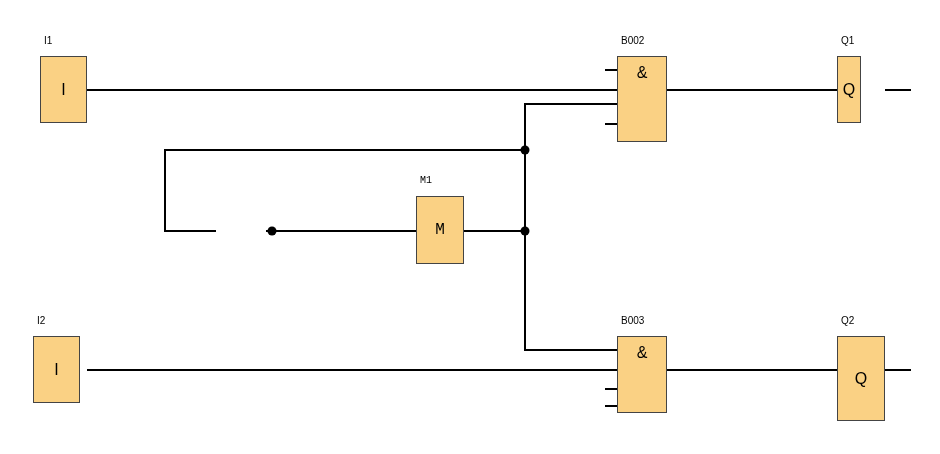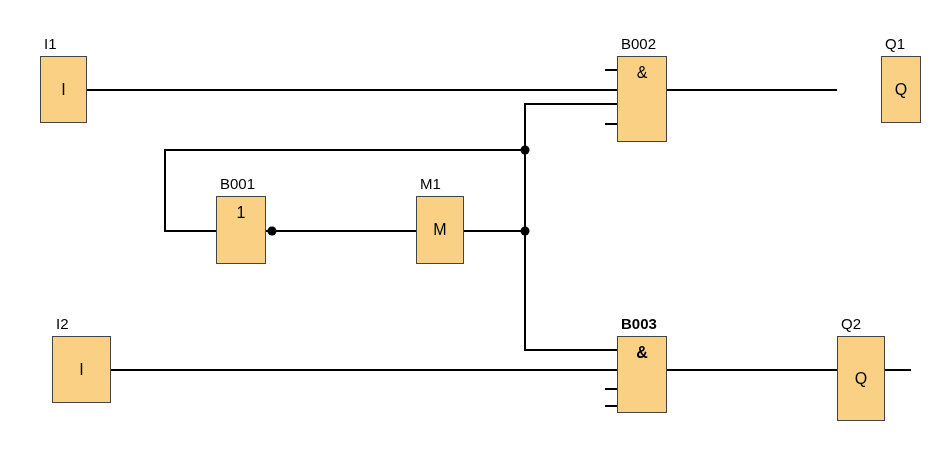--- a/index.html
+++ b/index.html
@@ -16,21 +16,21 @@
     left: 0;
     top: 0;
   }
   .block {
     position: absolute;
   }
   .block-label {
     position: absolute;
     top: -20px;
     left: 4px;
-    font-size: 15px;
+    font-size: 10px;
     color: #000000;
     white-space: nowrap;
     line-height: 1;
   }
   .block-box {
     position: absolute;
     left: 0; top: 0; right: 0; bottom: 0;
     border: 1px solid #444444;
     display: flex;
     justify-content: center;
@@ -71,45 +71,39 @@
     <div class="block-box center" style="background: rgb(250, 209, 132); border-color: rgb(68, 68, 68);">
       <span class="block-symbol">I</span>
     </div>
   </div>
     <div class="block" style="left: 617px; top: 56px; width: 50px; height: 86px;">
     <div class="block-label">B002</div>
     <div class="block-box top" style="background: rgb(250, 209, 132); border-color: rgb(68, 68, 68);">
       <span class="block-symbol">&amp;</span>
     </div>
   </div>
-    <div class="block" style="left: 837px; top: 56px; width: 40px; height: 67px; margin-left: 44px;">
+    <div class="block" style="left: 837px; top: 56px; width: 24px; height: 67px;">
     <div class="block-label">Q1</div>
     <div class="block-box center" style="background: rgb(250, 209, 132); border-color: rgb(68, 68, 68);">
       <span class="block-symbol">Q</span>
     </div>
   </div>
-    <div class="block" style="left: 216px; top: 196px; width: 50px; height: 68px;">
-    <div class="block-label">B001</div>
-    <div class="block-box top" style="background: rgb(250, 209, 132); border-color: rgb(68, 68, 68);">
-      <span class="block-symbol">1</span>
-    </div>
-  </div>
-    <div class="block" style="left: 416px; top: 196px; width: 48px; height: 68px;">
+    <div class="block" style="left: 416px; top: 196px; width: 48px; height: 68px; font-family: Liberation Mono, monospace;">
     <div class="block-label">M1</div>
     <div class="block-box center" style="background: rgb(250, 209, 132); border-color: rgb(68, 68, 68);">
       <span class="block-symbol">M</span>
     </div>
   </div>
-    <div class="block" style="left: 52px; top: 336px; width: 59px; height: 67px; text-align: right;">
+    <div class="block" style="left: 33px; top: 336px; width: 47px; height: 67px; text-align: right;">
     <div class="block-label">I2</div>
     <div class="block-box center" style="background: rgb(250, 209, 132); border-color: rgb(68, 68, 68);">
       <span class="block-symbol">I</span>
     </div>
   </div>
-    <div class="block" style="left: 617px; top: 336px; width: 50px; height: 77px; font-weight: bold;">
+    <div class="block" style="left: 617px; top: 336px; width: 50px; height: 77px;">
     <div class="block-label">B003</div>
     <div class="block-box top" style="background: rgb(250, 209, 132); border-color: rgb(68, 68, 68);">
       <span class="block-symbol">&amp;</span>
     </div>
   </div>
     <div class="block" style="left: 837px; top: 336px; width: 48px; height: 85px;">
     <div class="block-label">Q2</div>
     <div class="block-box center" style="background: rgb(250, 209, 132); border-color: rgb(68, 68, 68);">
       <span class="block-symbol">Q</span>
     </div>

